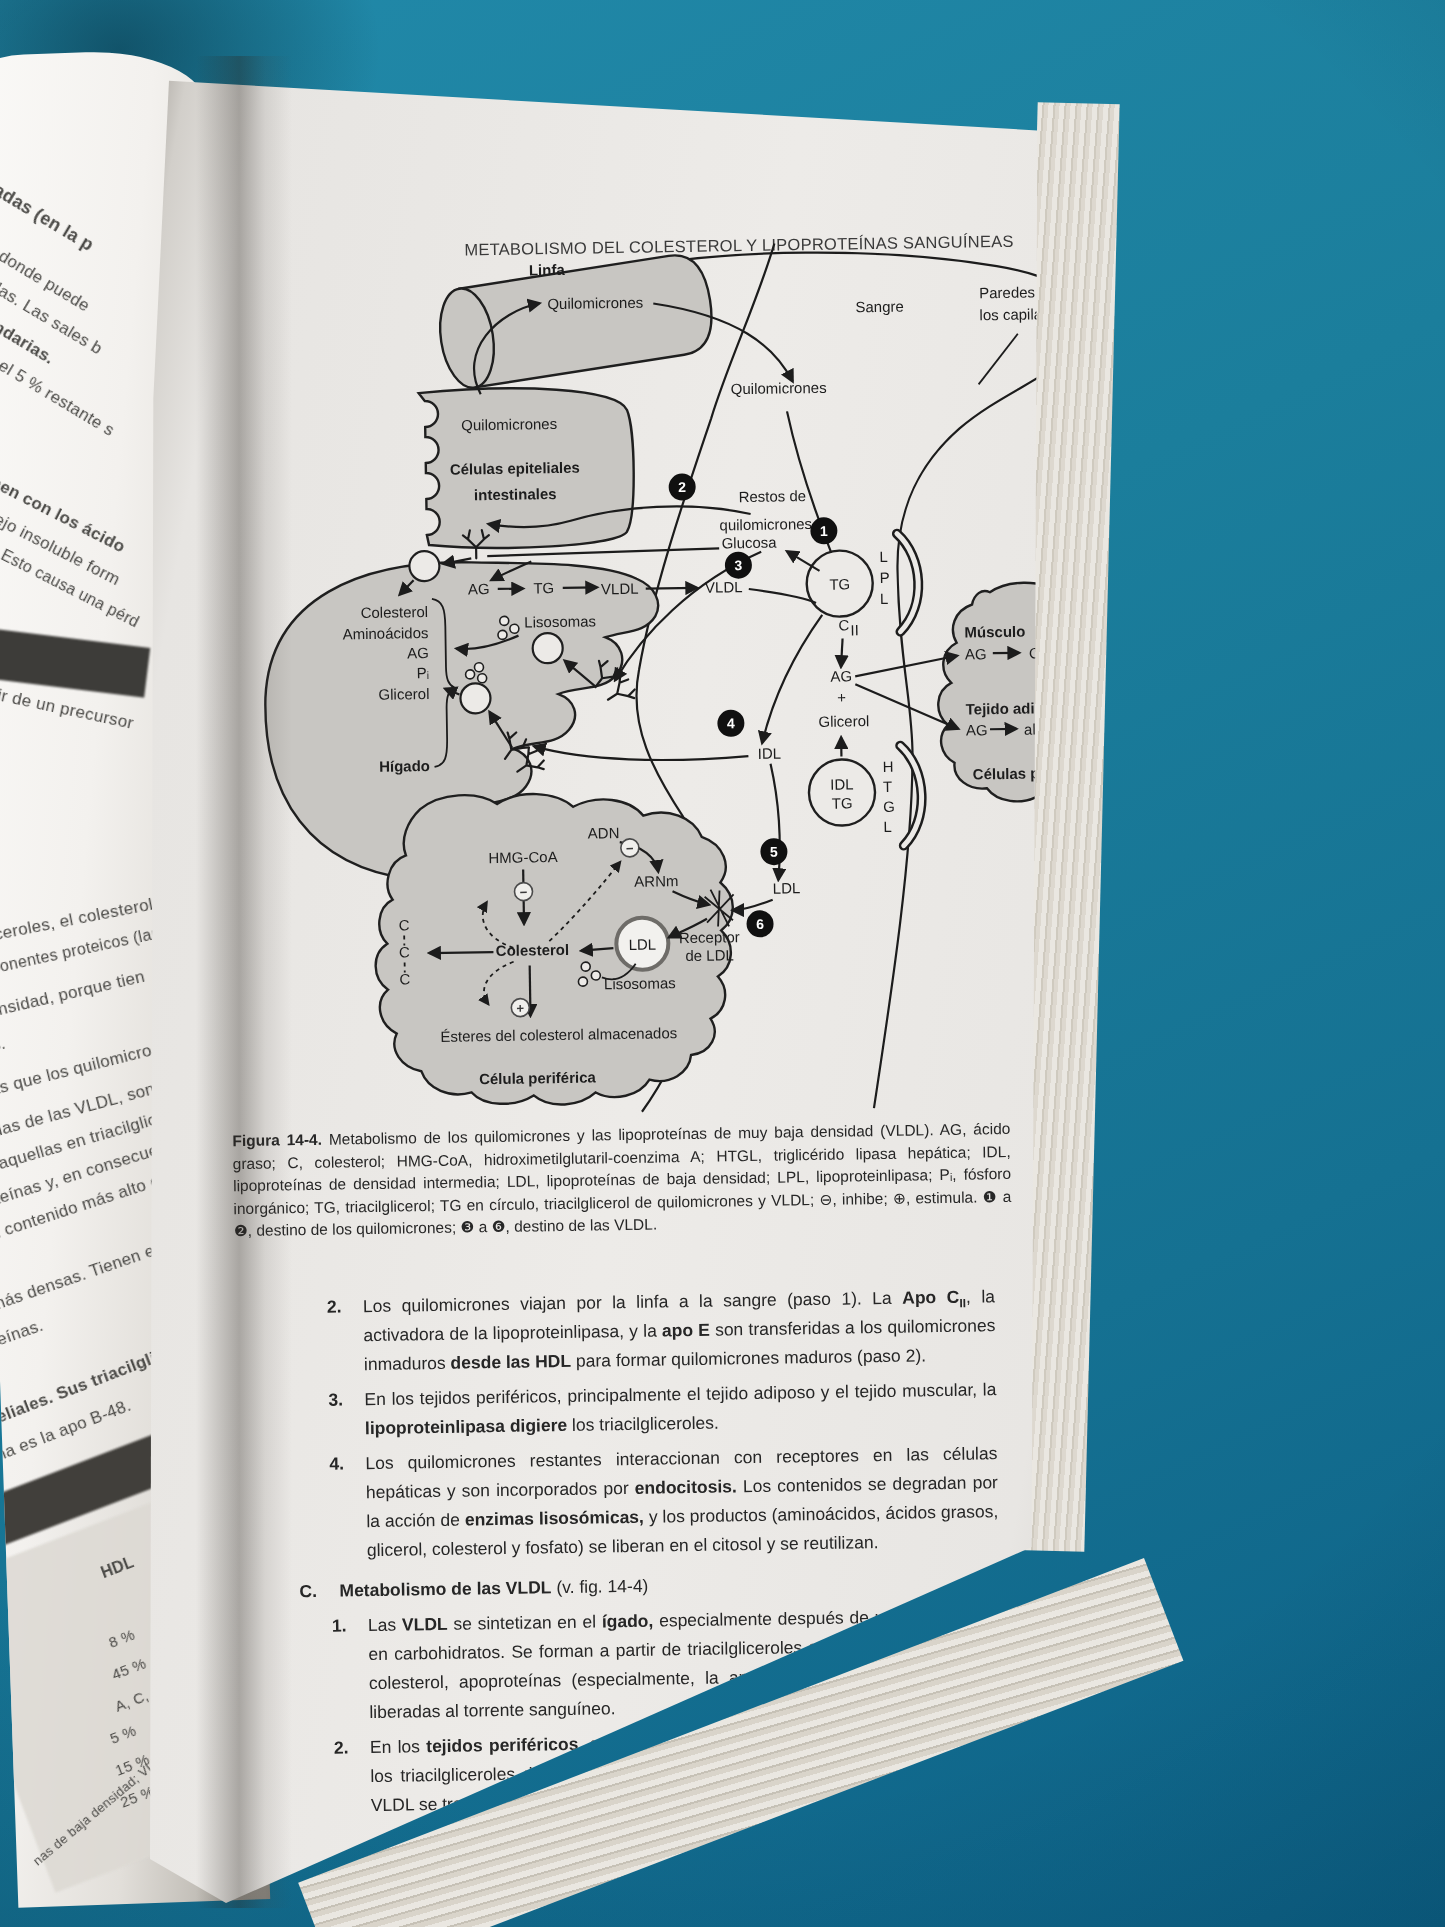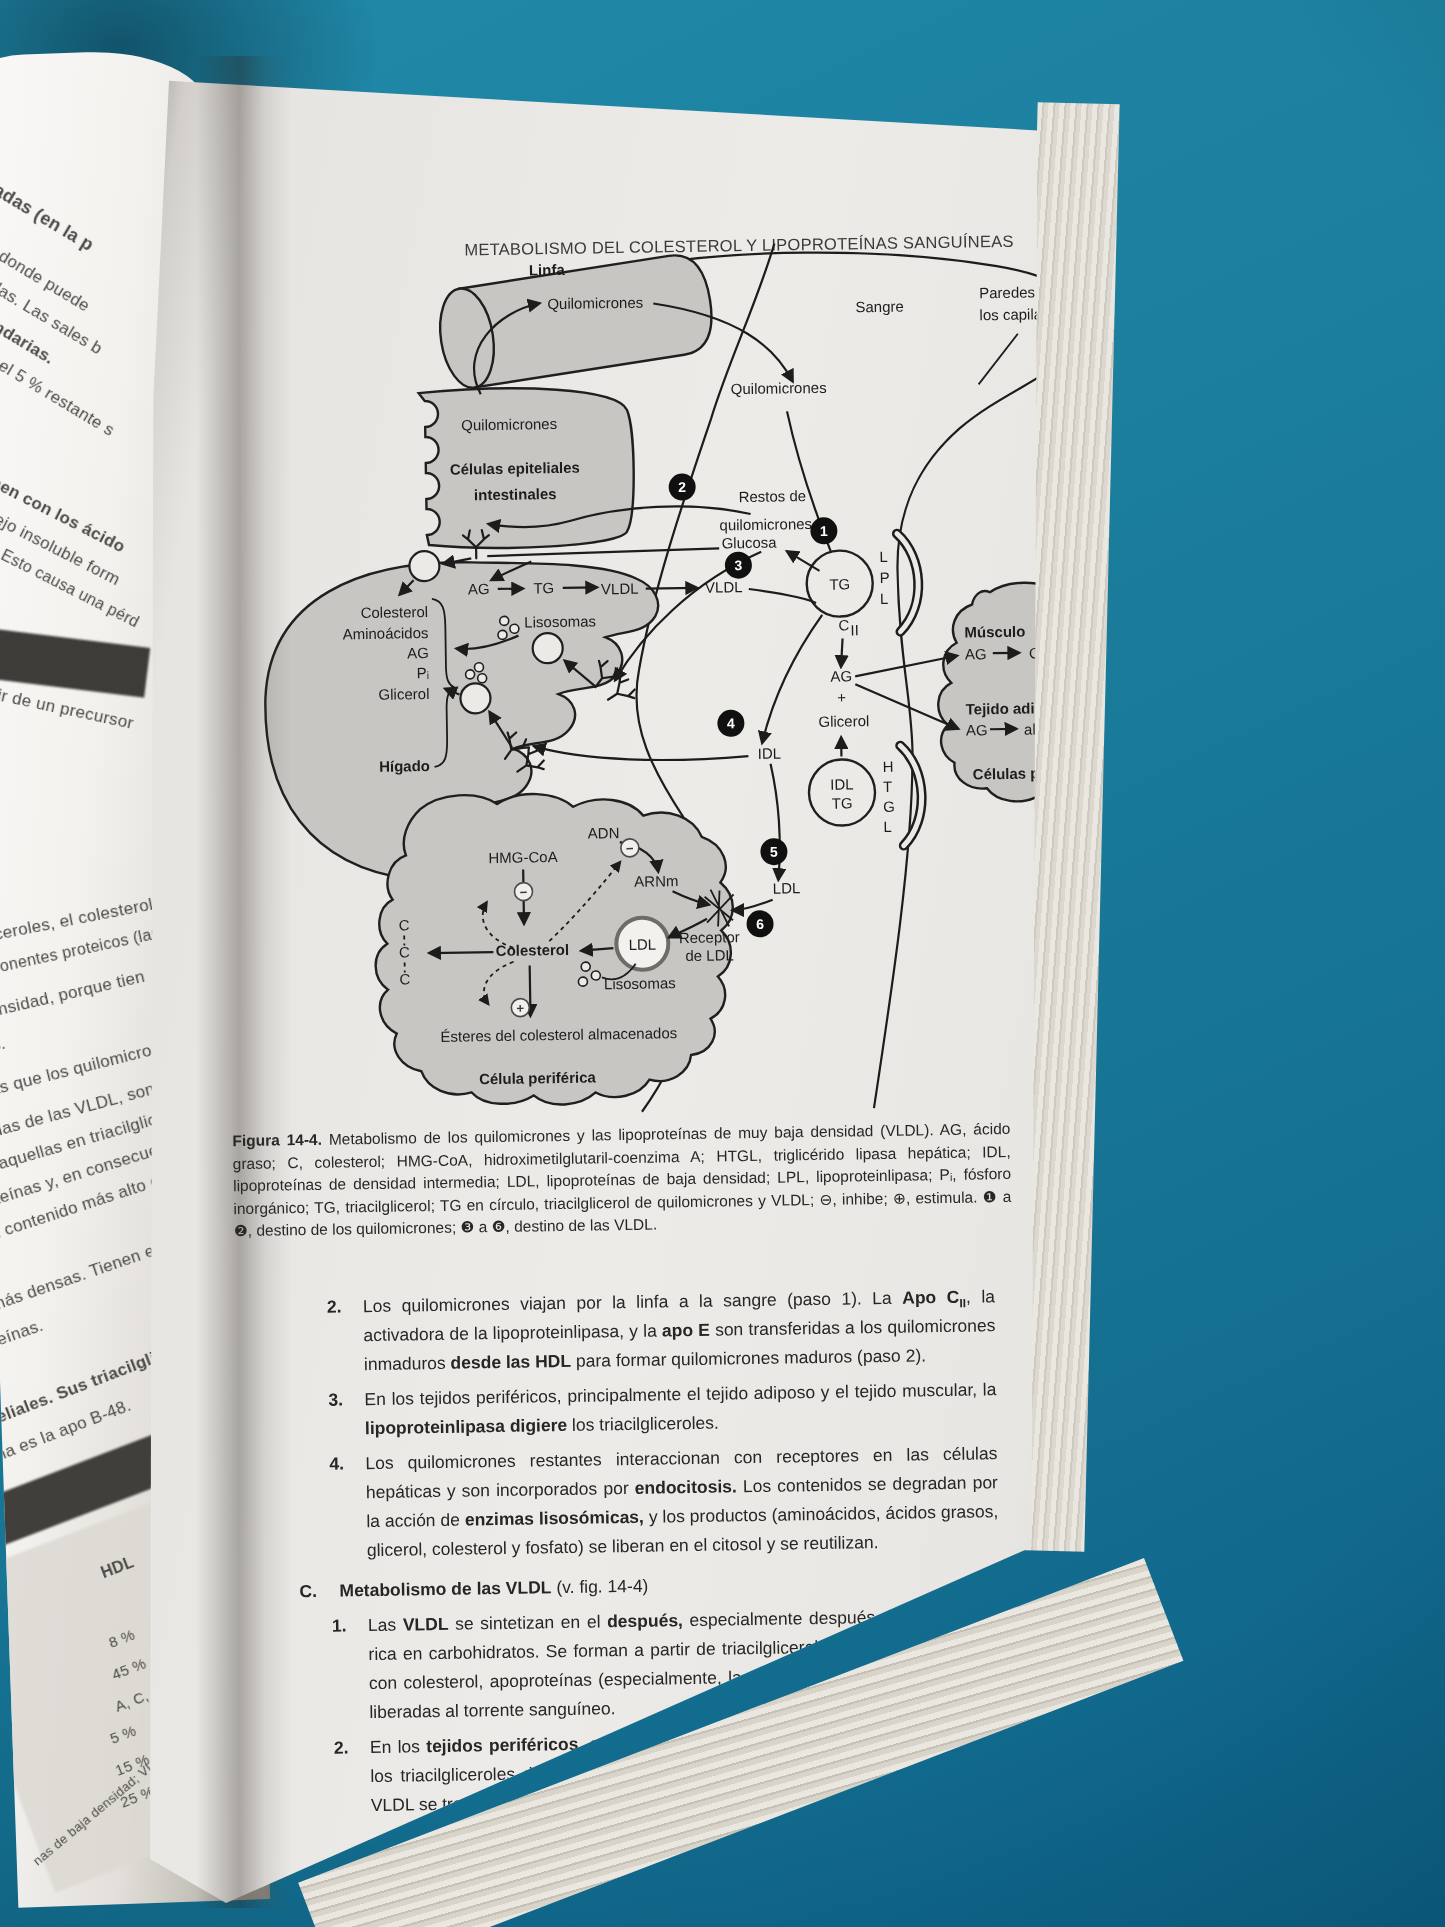--- a/index.html
+++ b/index.html
@@ -348,21 +348,21 @@
         </div>
         <div class="item">
           <span class="num">4.</span>
           <span><span>Los quilomicrones restantes interaccionan con receptores en las células hepáticas y son incorporados por </span><span class="b">endocitosis.</span><span> Los contenidos se degradan por la acción de </span><span class="b">enzimas lisosómicas,</span><span> y los productos (aminoácidos, ácidos grasos, glicerol, colesterol y fosfato) se liberan en el citosol y se reutilizan.</span></span>
         </div>
         <div class="sec-head">
           <span class="letter">C.</span><span><span class="b">Metabolismo de las VLDL</span><span> (v. fig. 14-4)</span></span>
         </div>
         <div class="item">
           <span class="num">1.</span>
-          <span><span>Las </span><span class="b">VLDL</span><span> se sintetizan en el </span><span class="b">después,</span><span> especialmente después de una comida rica en carbohidratos. Se forman a partir de triacilgliceroles que se empaquetan con colesterol, apoproteínas (especialmente, la apo B-100) y fosfolípidos, y son liberadas al torrente sanguíneo.</span></span>
+          <span><span>Las </span><span class="b">VLDL</span><span> se sintetizan en el </span><span class="b">ígado,</span><span> especialmente después de una comida rica en carbohidratos. Se forman a partir de triacilgliceroles que se empaquetan con colesterol, apoproteínas (especialmente, la apo B-100) y fosfolípidos, y son liberadas al torrente sanguíneo.</span></span>
         </div>
         <div class="item">
           <span class="num">2.</span>
           <span><span>En los </span><span class="b">tejidos periféricos,</span><span> especialmente el tejido adiposo y el tejido muscular, los triacilgliceroles de las VLDL son </span><span class="b">digeridos por la lipoproteinlipasa,</span><span> y las VLDL se tranforman en IDL.</span></span>
         </div>
       </div>
 
     </div>
   </div>
 

